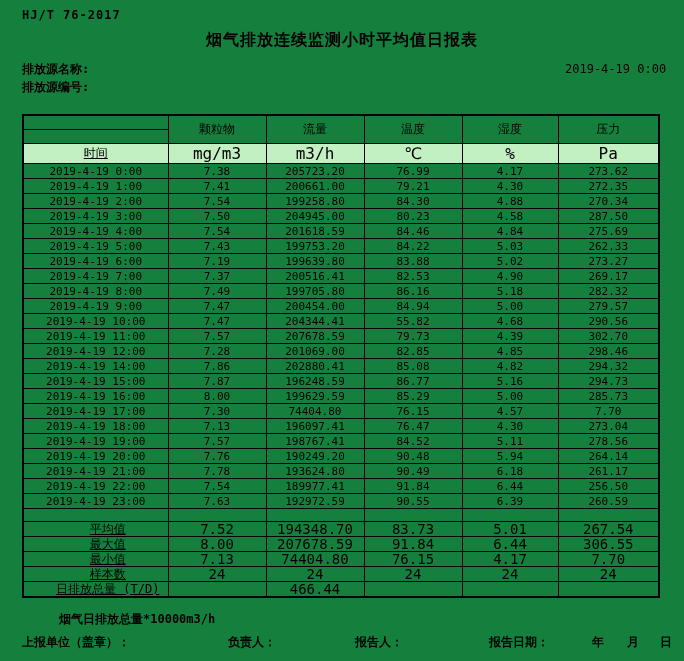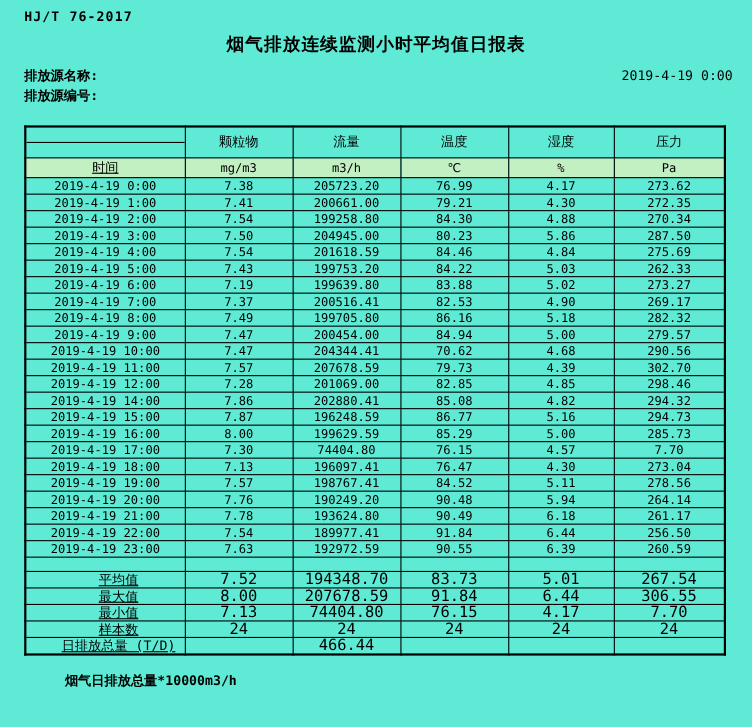--- a/index.html
+++ b/index.html
@@ -2,21 +2,21 @@
 <html style="--green: #c2f0c2;"><head>
 <meta charset="utf-8">
 <style>
   html,body{margin:0;padding:0;background:#fff;}
   body{
     width:684px;height:661px;
     font-family:"DejaVu Sans Mono","DejaVu Sans",monospace;
     color:#000;
     -webkit-font-smoothing:none;
   }
-  .page{position:relative;width:684px;height:661px;background:#5eead4;overflow:hidden;}
+  .page{position:relative;width:684px;height:661px;background:#15803d;overflow:hidden;}
 
   .std-no{position:absolute;left:22px;top:8px;font-weight:bold;font-size:12px;letter-spacing:1px;}
   .title{position:absolute;left:0;right:0;top:30px;text-align:center;font-weight:bold;font-size:16px;letter-spacing:1px;}
   .meta-name{position:absolute;left:22px;top:61px;font-weight:bold;font-size:12px;}
   .meta-code{position:absolute;left:22px;top:79px;font-weight:bold;font-size:12px;}
   .meta-date{position:absolute;left:565px;top:62px;font-size:12px;}
 
   table.report{
     position:absolute;left:22px;top:114px;
     border-collapse:collapse;table-layout:fixed;
@@ -26,21 +26,21 @@
     border:1px solid #000;
     padding:0;margin:0;
     text-align:center;vertical-align:middle;
     font-weight:normal;
     overflow:hidden;white-space:nowrap;
   }
   .top-row th{height:27px;font-size:12px;}
   .split-cell{padding:0;}
   .split-cell .half{height:13px;}
   .split-cell .half.bt{border-top:1px solid #000;}
-  .unit-row th{height:17px;font-size:11px;background:var(--green,#c2f0c2);}
+  .unit-row th{height:17px;font-size:16px;background:var(--green,#c2f0c2);}
   .unit-row .time-h{font-size:12px;text-decoration:underline;}
   .data-row td{height:14px;font-size:11px;line-height:1;}
   .spacer-row td{height:12px;}
   .summary-row td{height:14px;font-size:14px;line-height:1;}
   .summary-row td.row-label{font-size:12px;text-decoration:underline;padding-left:24px;}
 
   .note{position:absolute;left:22px;top:611px;font-size:12px;font-weight:bold;margin-left:37px;}
   .footer{position:absolute;left:0;top:634px;width:684px;height:18px;font-size:12px;font-weight:bold;}
   .footer span{position:absolute;top:0;white-space:nowrap;}
   .f-unit{left:22px;}
@@ -115,21 +115,21 @@
           <td>199258.80</td>
           <td>84.30</td>
           <td>4.88</td>
           <td>270.34</td>
         </tr>
         <tr class="data-row">
           <td>2019-4-19 3:00</td>
           <td>7.50</td>
           <td>204945.00</td>
           <td>80.23</td>
-          <td>5.86</td>
+          <td>4.58</td>
           <td>287.50</td>
         </tr>
         <tr class="data-row">
           <td>2019-4-19 4:00</td>
           <td>7.54</td>
           <td>201618.59</td>
           <td>84.46</td>
           <td>4.84</td>
           <td>275.69</td>
         </tr>
@@ -170,21 +170,21 @@
           <td>7.47</td>
           <td>200454.00</td>
           <td>84.94</td>
           <td>5.00</td>
           <td>279.57</td>
         </tr>
         <tr class="data-row">
           <td>2019-4-19 10:00</td>
           <td>7.47</td>
           <td>204344.41</td>
-          <td>70.62</td>
+          <td>55.82</td>
           <td>4.68</td>
           <td>290.56</td>
         </tr>
         <tr class="data-row">
           <td>2019-4-19 11:00</td>
           <td>7.57</td>
           <td>207678.59</td>
           <td>79.73</td>
           <td>4.39</td>
           <td>302.70</td>
@@ -327,14 +327,23 @@
           <td>466.44</td>
           <td></td>
           <td></td>
           <td></td>
         </tr>
       </tbody>
   </table>
 
   <div class="note">烟气日排放总量*10000m3/h</div>
 
+  <div class="footer">
+    <span class="f-unit">上报单位（盖章）：</span>
+    <span class="f-resp">负责人：</span>
+    <span class="f-reporter">报告人：</span>
+    <span class="f-date">报告日期：</span>
+    <span class="f-year">年</span>
+    <span class="f-month">月</span>
+    <span class="f-day">日</span>
+  </div>
 
 </div>
 
 </body></html>

